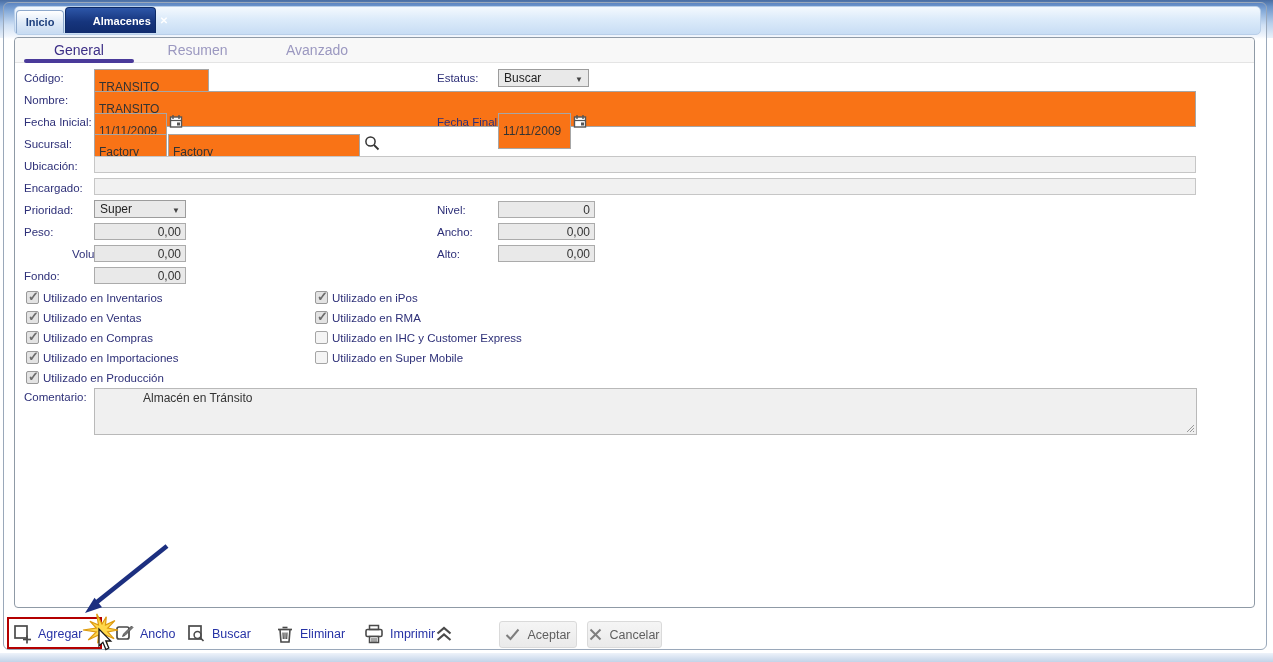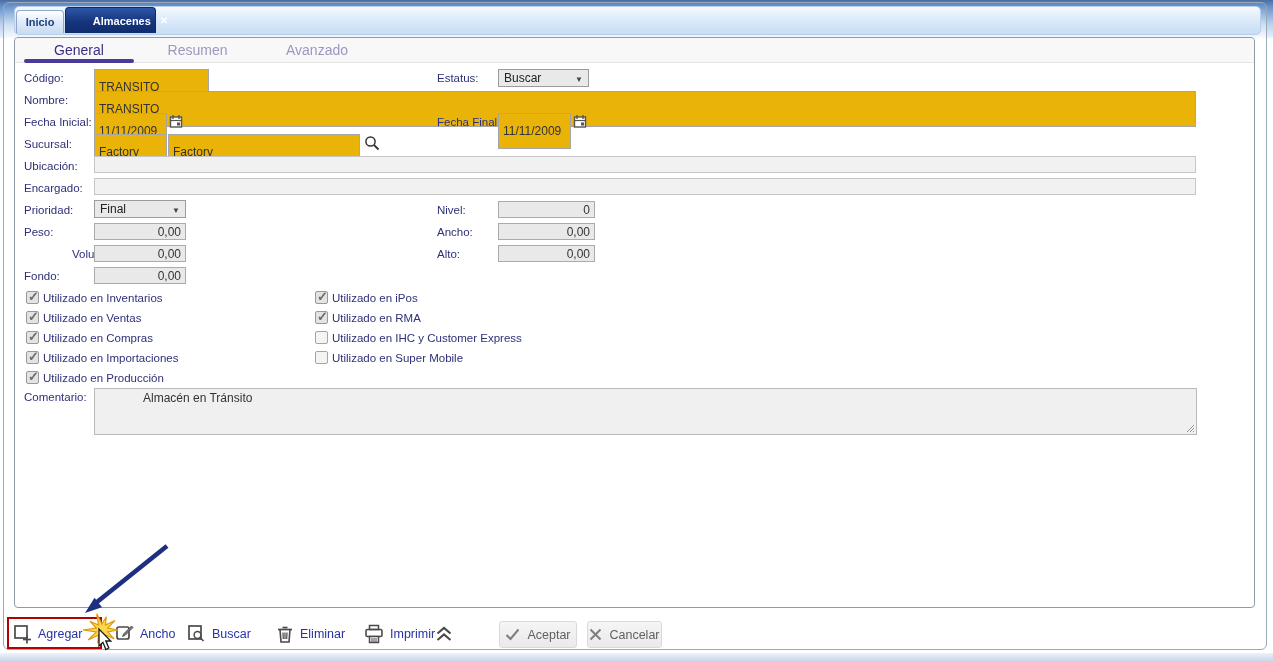--- a/index.html
+++ b/index.html
@@ -30,21 +30,21 @@
     background:#ffffff;border:1px solid #8f9aa6;border-radius:4px;box-sizing:border-box;}
   .subtabrow{position:absolute;left:15px;top:38px;width:1239px;height:24px;
     background:#f8f8f8;border-bottom:1px solid #e4e4e4;border-radius:4px 4px 0 0;}
   .subtab{position:absolute;height:24px;line-height:24px;text-align:center;
     font-size:14px;font-weight:normal;color:#9b98c0;cursor:pointer;}
   .subtab.active{color:#3c2e86;}
   .subtab.active::after{content:"";position:absolute;left:0;right:0;bottom:-1px;height:4px;
     background:#4a3a9a;border-radius:3px;}
   
   .lbl{position:absolute;font-size:11.5px;color:#2e3078;white-space:nowrap;}
-  .inp{position:absolute;height:36px;border:1px solid #a6a6a6;background:#eab308;
+  .inp{position:absolute;height:36px;border:1px solid #a6a6a6;background:#f97316;
     font-family:"Liberation Sans",sans-serif;font-size:12px;color:#333;
     padding:0 4px;box-sizing:border-box;}
   .inp.lighter{background:#f1f1f1;border-color:#c6c6c6;height:17px;}
   .inp.num{text-align:right;background:#e9e9e9;border-color:#ababab;height:17px;}
   .sel{position:absolute;height:18px;border:1px solid #9c9c9c;background:#e9e9e9;
     display:flex;align-items:center;justify-content:space-between;gap:4px;
     padding:0 5px;font-size:12px;color:#222;box-sizing:border-box;cursor:pointer;}
   .selarr::after{content:"▼";font-size:8px;color:#444;}
   .iconbtn{position:absolute;cursor:pointer;line-height:0;}
   .cb{position:absolute;width:13px;height:13px;border:1px solid #a5a5a5;background:#f4f4f4;
@@ -140,21 +140,21 @@
 </span>
 
 <div class="lbl" style="left:24px;top:160px;">Ubicación:</div>
 <input class="inp lighter" style="left: 94px; top: 156px; width: 1102px;" value="">
 
 <div class="lbl" style="left:24px;top:182px;">Encargado:</div>
 <input class="inp lighter" style="left: 94px; top: 178px; width: 1102px;" value="">
 
 <div class="lbl" style="left:24px;top:204px;">Prioridad:</div>
 <div class="sel" style="left:94px;top:200px;width:92px;">
-  <span>Final</span>
+  <span>Super</span>
   <span class="selarr"></span>
 </div>
 <div class="lbl" style="left:437px;top:204px;">Nivel:</div>
 <input class="inp num" style="left: 498px; top: 201px; width: 97px;" value="0">
 
 <div class="lbl" style="left:24px;top:226px;">Peso:</div>
 <input class="inp num" style="left: 94px; top: 223px; width: 92px;" value="0,00">
 <div class="lbl" style="left:437px;top:226px;">Ancho:</div>
 <input class="inp num" style="left: 498px; top: 223px; width: 97px;" value="0,00">
 

